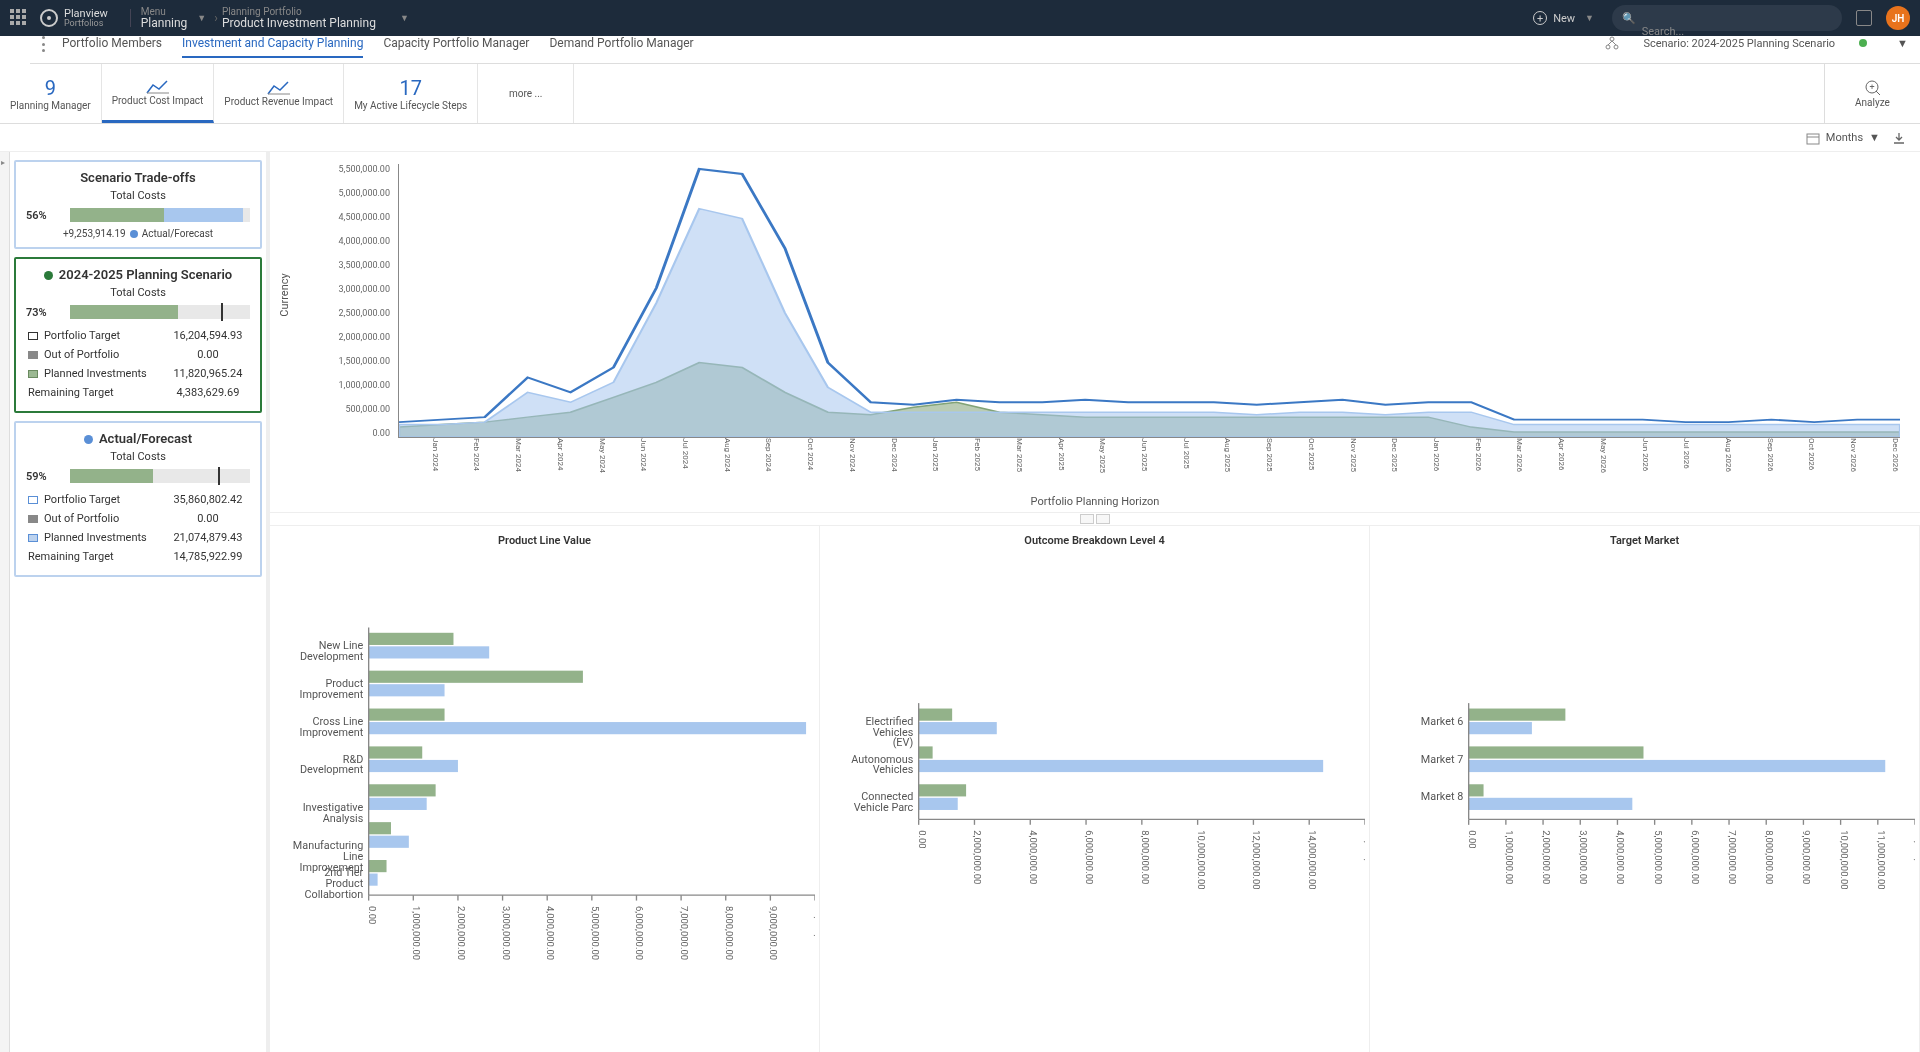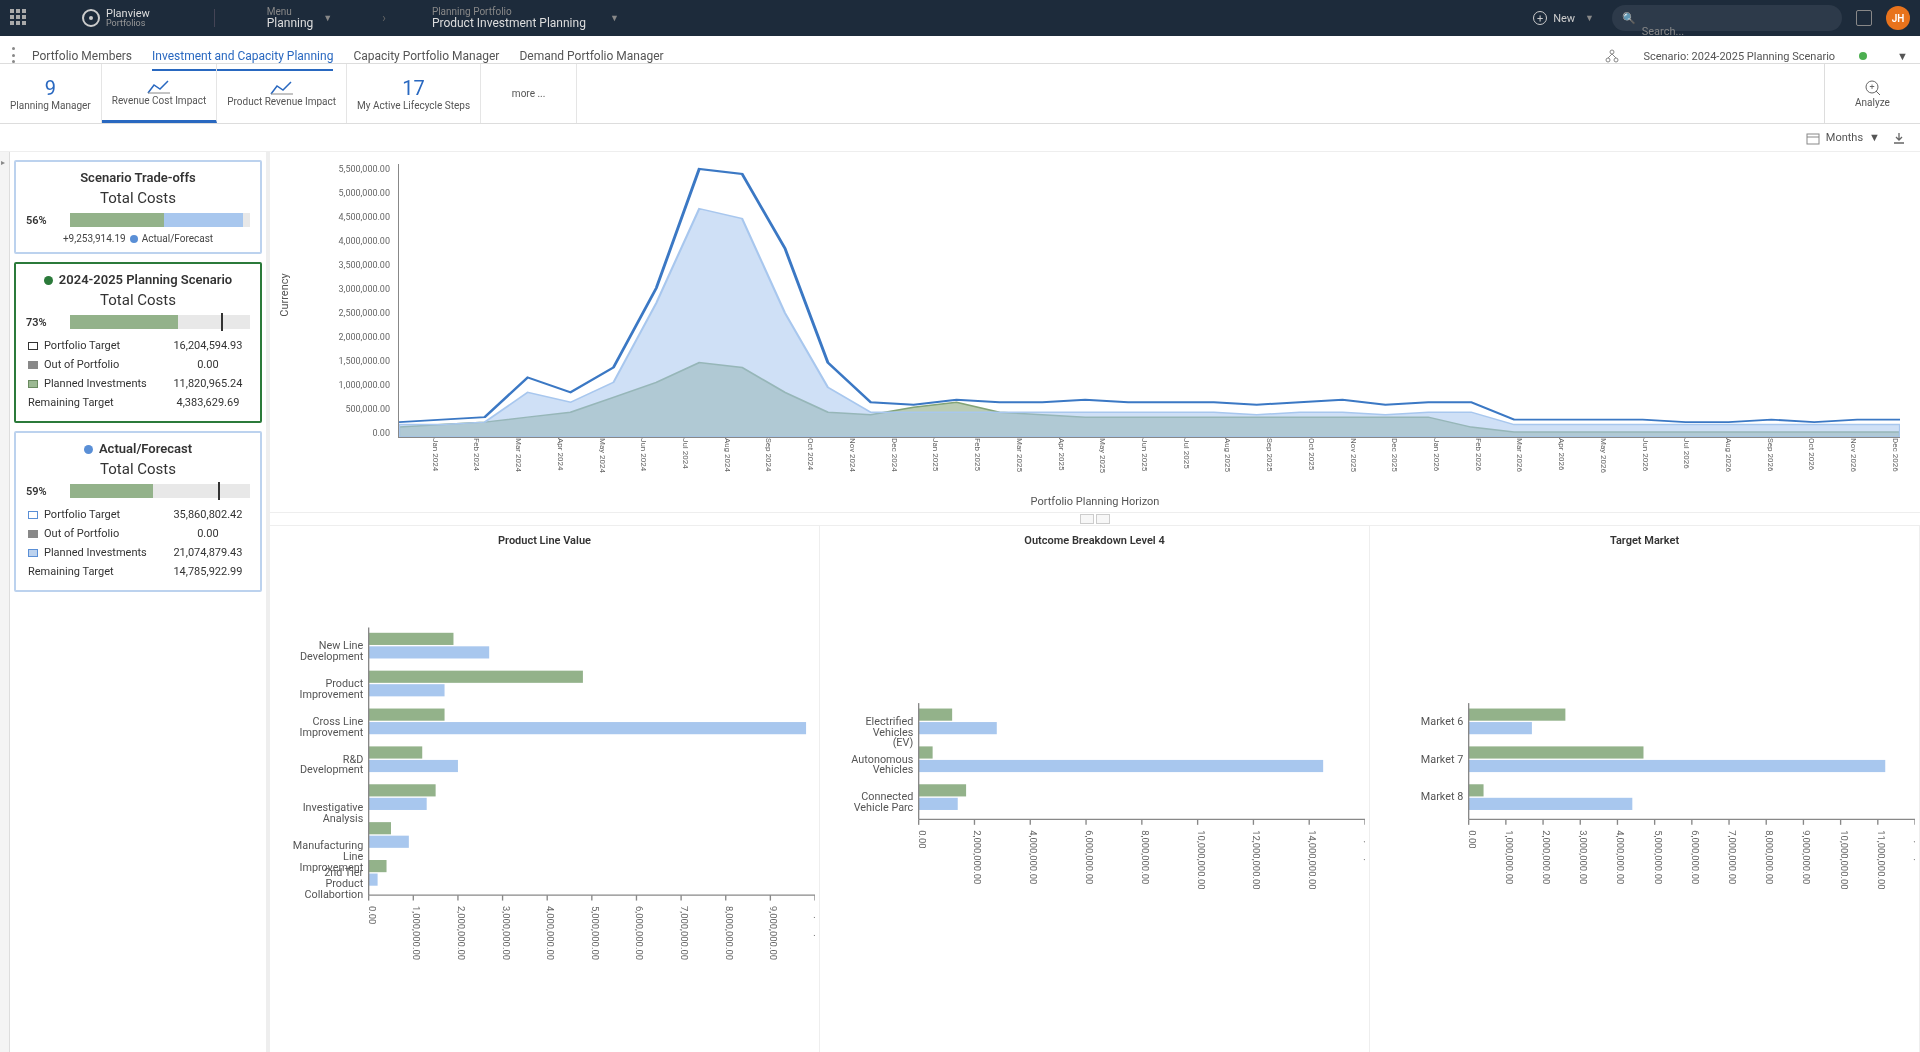--- a/index.html
+++ b/index.html
@@ -1,36 +1,36 @@
 <!DOCTYPE html>
 <html><head>
 <meta charset="utf-8">
 <style>
 * { margin:0; padding:0; box-sizing:border-box; font-family:-apple-system,BlinkMacSystemFont,"Segoe UI",Roboto,sans-serif; }
 body { background:#fff; color:#333; font-size:12px; overflow:hidden; width:1920px; height:1052px; position:relative;}
-.topbar { height:36px; background:#1d2b3b; display:flex; align-items:center; padding:16px 10px; color:#ccc; font-size:11px;gap:42px;}
+.topbar { height:36px; background:#1d2b3b; display:flex; align-items:center; padding:16px 10px; color:#ccc; font-size:11px;}
 .topbar .apps { width:18px; height:18px; display:grid; grid-template-columns:repeat(3,4px); grid-template-rows:repeat(3,4px); gap:2px; margin-right:12px; cursor:pointer;}
 .topbar .apps div { background:#aaa; }
 .topbar .brand { display:flex; align-items:center; gap:6px; margin-right:12px; line-height:1;}
 .topbar .brand-icon { width:18px; height:18px; border:2px solid #ccc; border-radius:50%; position:relative;}
 .topbar .brand-icon::after{content:"";position:absolute;top:5px;left:5px;width:4px;height:4px;background:#ccc;border-radius:50%;}
 .topbar .sep { width:1px; height:18px; background:#445; margin:0 10px;}
 .topbar .menu-group{display:flex;align-items:center;gap:6px;}
 .topbar .menu-col{display:flex;flex-direction:column;line-height:1.1;}
 .topbar .menu-small{font-size:10px;color:#888;}
 .topbar .menu-big{font-size:12px;color:#ddd;}
 .topbar .chev{font-size:9px;color:#888;margin:0 4px;}
 .topbar .spacer{flex:1;}
 .topbar .right{display:flex;align-items:center;gap:14px;}
 .topbar .new-btn{display:flex;align-items:center;gap:6px;cursor:pointer;}
 .topbar .new-btn .plus{width:14px;height:14px;border:1px solid #ccc;border-radius:50%;display:flex;align-items:center;justify-content:center;font-size:11px;line-height:1;}
 .topbar .search{background:#2d3a4a;border-radius:14px;height:26px;width:230px;display:flex;align-items:center;padding:0 10px;color:#888;gap:6px;}
 .topbar .avatar{width:24px;height:24px;border-radius:50%;background:#e8731c;color:#fff;display:flex;align-items:center;justify-content:center;font-size:10px;font-weight:600;}
 .topbar .book{width:16px;height:16px;border:1px solid #888;border-radius:2px;}
-.subnav{height:28px;border-bottom:1px solid #ddd;display:flex;align-items:flex-end;padding:0 12px;font-size:12px;color:#555;}
+.subnav{height:28px;border-bottom:1px solid #ddd;display:flex;align-items:flex-start;padding:0 12px;font-size:12px;color:#555;margin-left:30px;}
 .subnav .dots{width:4px;height:16px;display:flex;flex-direction:column;justify-content:space-between;margin-right:16px;}
 .subnav .dots div{width:3px;height:3px;background:#888;border-radius:50%;}
 .subnav .tab{margin-right:20px;cursor:pointer;padding:6px 0;}
 .subnav .tab.active{color:#2968c0;border-bottom:2px solid #2968c0;margin-bottom:-1px;}
 .subnav .sspacer{flex:1;}
 .subnav .scenario{display:flex;align-items:center;gap:24px;font-size:11px;color:#555;}
 .subnav .scenario .dot{width:8px;height:8px;background:#4caf50;border-radius:50%;}
 .tiles{height:60px;border-bottom:1px solid #ddd;display:flex;align-items:stretch;position:relative;}
 .tile{border-right:1px solid #e5e5e5;padding:6px 10px;display:flex;flex-direction:column;align-items:center;justify-content:center;font-size:10px;color:#555;text-align:center;cursor:pointer;min-width:96px;}
 .tile .big{font-size:20px;color:#2968c0;font-weight:400;}
@@ -41,21 +41,21 @@
 .content{display:flex;height:calc(1052px - 36px - 28px - 60px - 28px);}
 .side-handle{width:10px;background:#f4f4f4;border-right:1px solid #ddd;position:relative;}
 .side-handle::after{content:"▸";position:absolute;top:6px;left:1px;font-size:8px;color:#888;}
 .leftcol{width:256px;padding:8px 4px 8px 4px;overflow:auto;}
 .card{border:2px solid #bcd2ee;border-radius:2px;padding:8px 10px;margin-bottom:8px;}
 .card.green{border-color:#2b7a3a;}
 .card h3{font-size:13px;text-align:center;font-weight:600;margin-bottom:4px;}
 .card h3 .bullet{width:9px;height:9px;border-radius:50%;display:inline-block;margin-right:6px;vertical-align:middle;}
 .card h3 .bullet.green{background:#2b7a3a;}
 .card h3 .bullet.blue{background:#5a8fd6;}
-.card .sub{font-size:15px;text-align:center;margin-bottom:6px;}
+.card .sub{font-size:11px;text-align:center;margin-bottom:6px;}
 .card .pctrow{display:flex;align-items:center;gap:14px;margin-bottom:6px;}
 .card .pct{font-size:11px;font-weight:600;width:30px;}
 .card .bar{flex:1;height:14px;background:#e8e8e8;position:relative;}
 .card .bar .g{position:absolute;left:0;top:0;bottom:0;background:#93b28a;}
 .card .bar .b{position:absolute;top:0;bottom:0;background:#a8c7ee;}
 .card .bar .tick{position:absolute;top:-2px;bottom:-2px;width:2px;background:#333;}
 .card .legendrow{font-size:10px;text-align:center;color:#444;}
 .card .legendrow .ldot{width:8px;height:8px;background:#5a8fd6;border-radius:50%;display:inline-block;margin:0 4px;vertical-align:middle;}
 .card table{width:100%;font-size:11px;margin-top:4px;}
 .card table td{padding:2px 0;}
@@ -161,21 +161,21 @@
   <div id="tileholder" style="display:flex;">
       <div class="tile">
         <div class="big">9</div>
         <div>Planning Manager</div>
       </div>
       <div class="tile active">
         <svg width="26" height="16">
           <path d="M2 14 L8 6 L14 10 L22 2" stroke="#2968c0" fill="none" stroke-width="1.5"></path>
           <path d="M2 14 H24" stroke="#888"></path>
         </svg>
-        <div>Revenue Cost Impact</div>
+        <div>Product Cost Impact</div>
       </div>
       <div class="tile">
         <svg width="26" height="16">
           <path d="M2 14 L8 6 L14 10 L22 2" stroke="#2968c0" fill="none" stroke-width="1.5"></path>
           <path d="M2 14 H24" stroke="#888"></path>
         </svg>
         <div>Product Revenue Impact</div>
       </div>
       <div class="tile">
         <div class="big">17</div>

